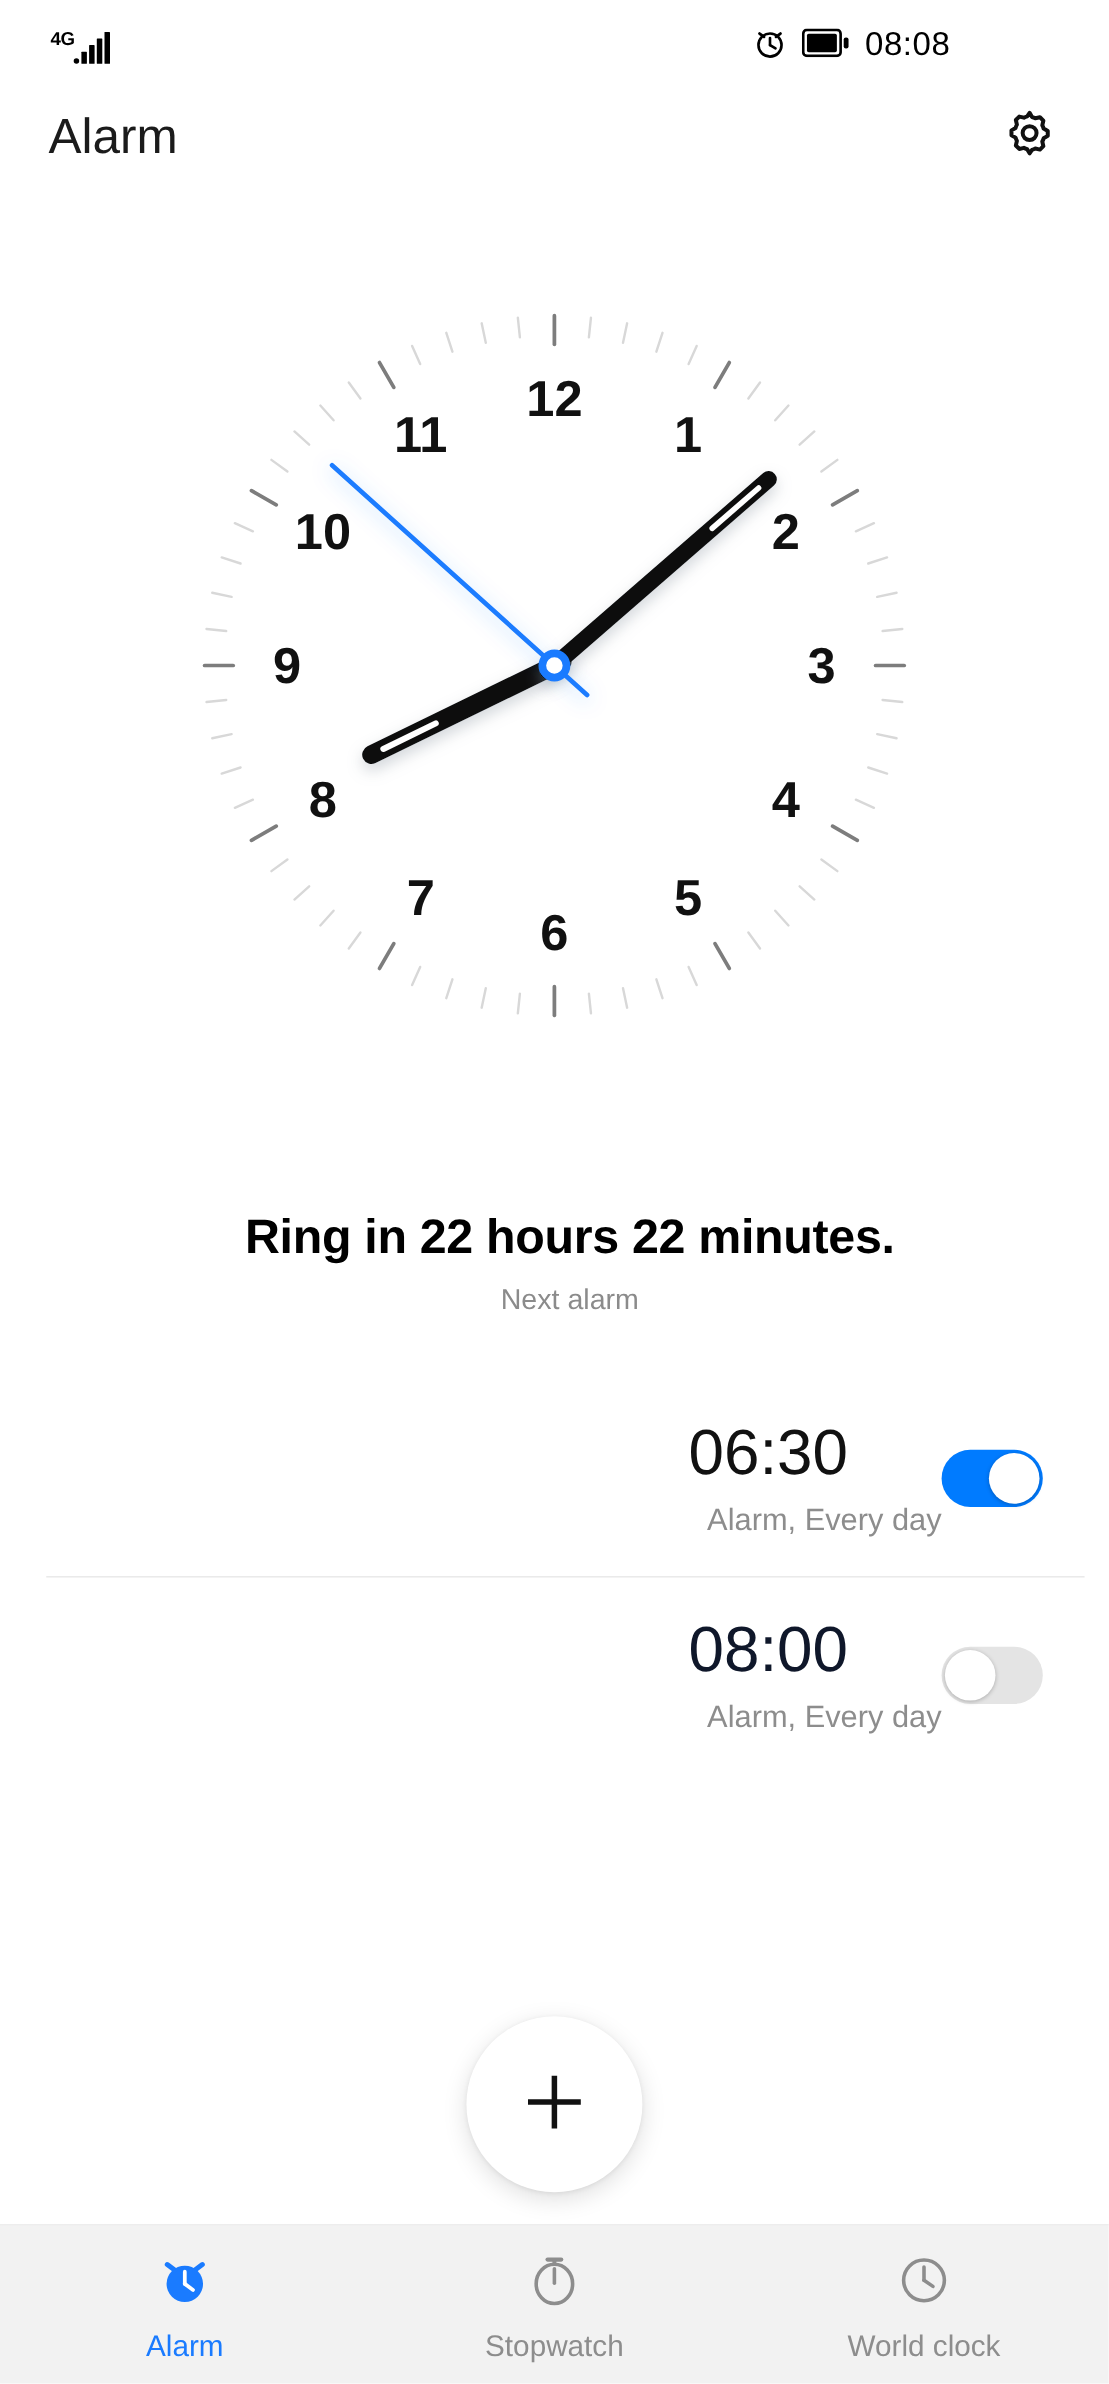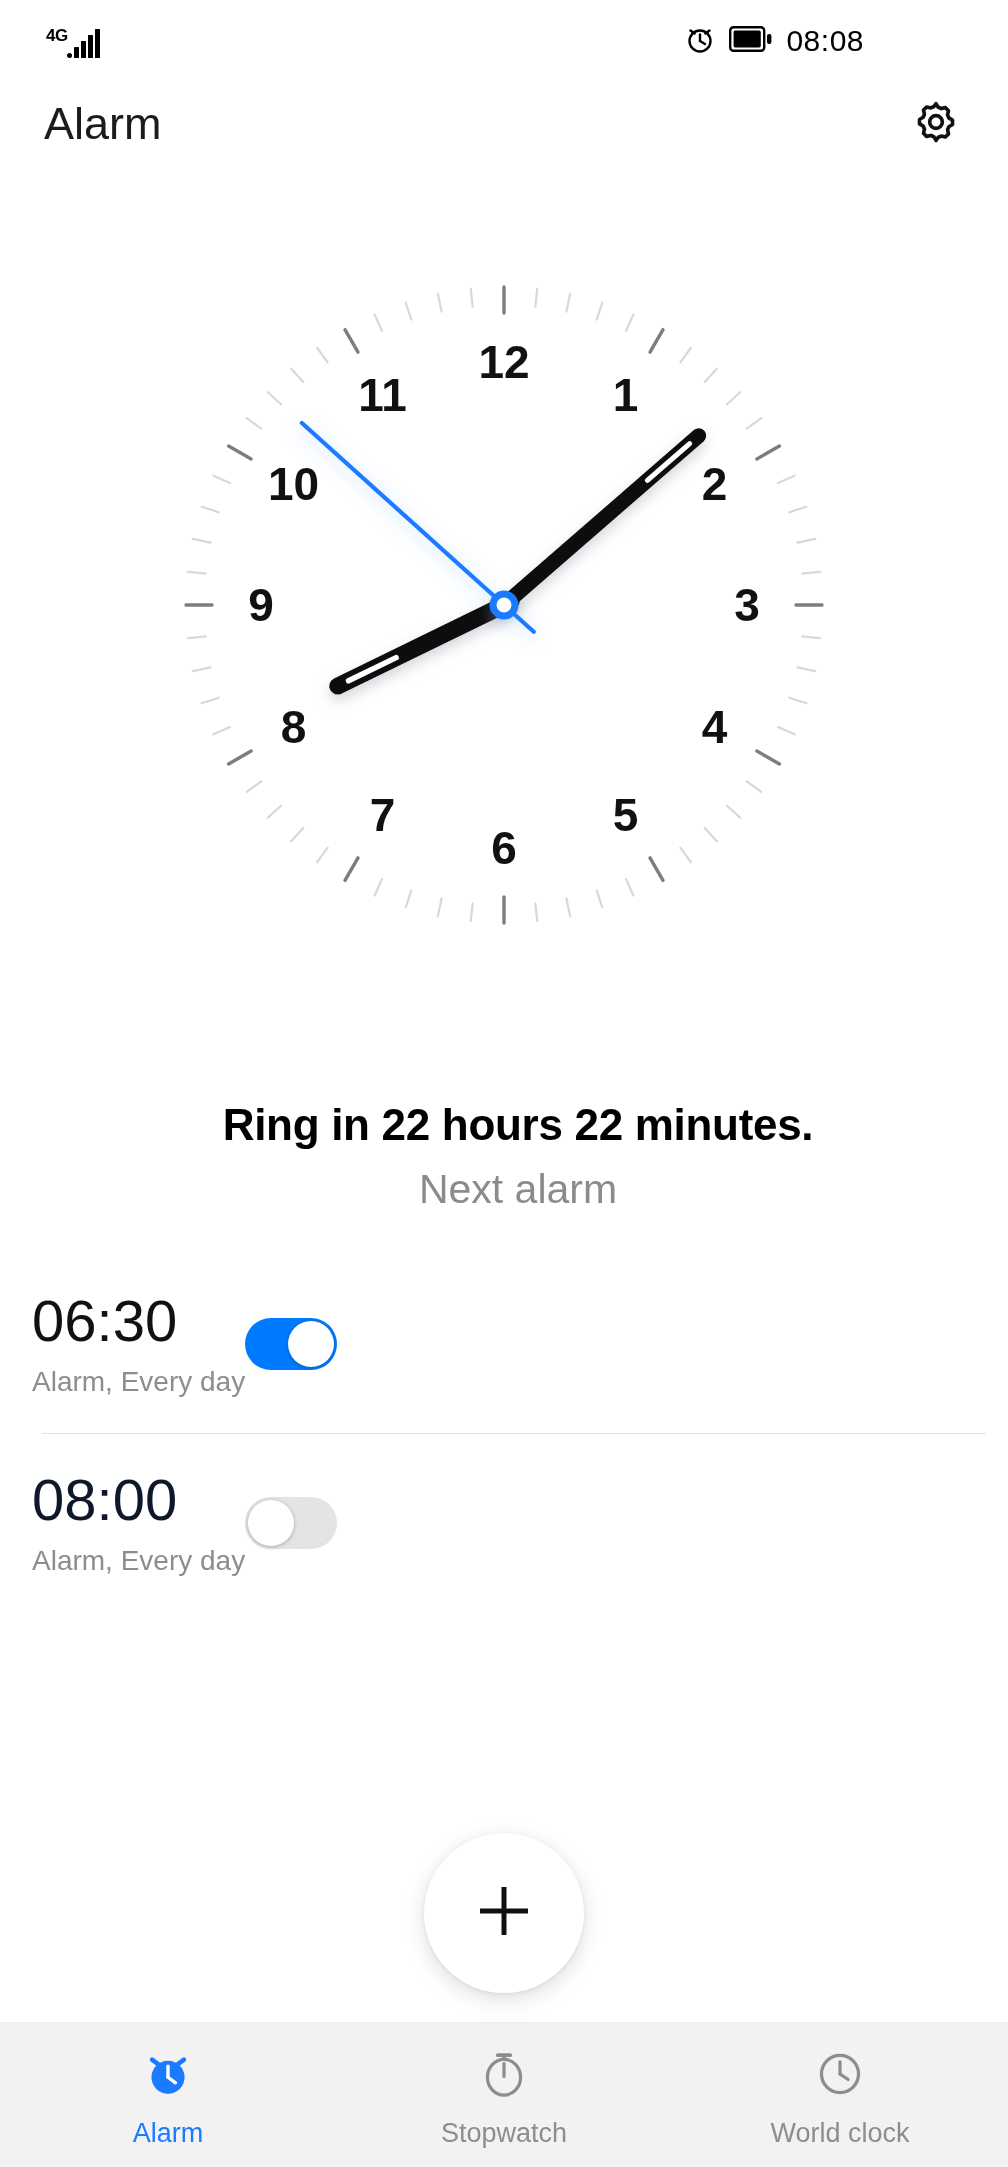--- a/index.html
+++ b/index.html
@@ -83,40 +83,40 @@
     top: 1100px; left: 0; width: 1008px;
     text-align: center;
     padding-left: 28px;
   }
   .ring-main {
     font-size: 44px; font-weight: bold; color: #000;
     letter-spacing: -0.3px;
   }
   .ring-sub {
     margin-top: 16px;
-    font-size: 41px; color: #8b8b8b;
+    font-size: 26px; color: #8b8b8b;
   }
 
   
   .alarm-list { position: absolute; top: 1255px; left: 0; width: 1008px; }
   .alarm-row {
     position: relative;
     height: 178px;
-    display: flex; align-items: center; justify-content: flex-start;
+    display: flex; align-items: center; justify-content: flex-end;
     padding: 0 30px 0 32px;
   }
   .alarm-texts { display: flex; flex-direction: column; justify-content: center; }
   .alarm-time {
     font-size: 58px; color: #111; line-height: 1.08;
     letter-spacing: 0px;
   }
   .alarm-time.off { color: #0f172a; }
   .alarm-sub {
     margin-top: 13px;
-    font-size: 28px; color: #8d8d8d;
+    font-size: 28px; color: #8d8d8d; margin-left: 17px;
   }
   .divider {
     height: 1px; background: #e2e2e2;
     margin-left: 42px; margin-right: 22px;
   }
 
   .toggle {
     position: relative;
     width: 92px; height: 52px;
     border-radius: 26px;

